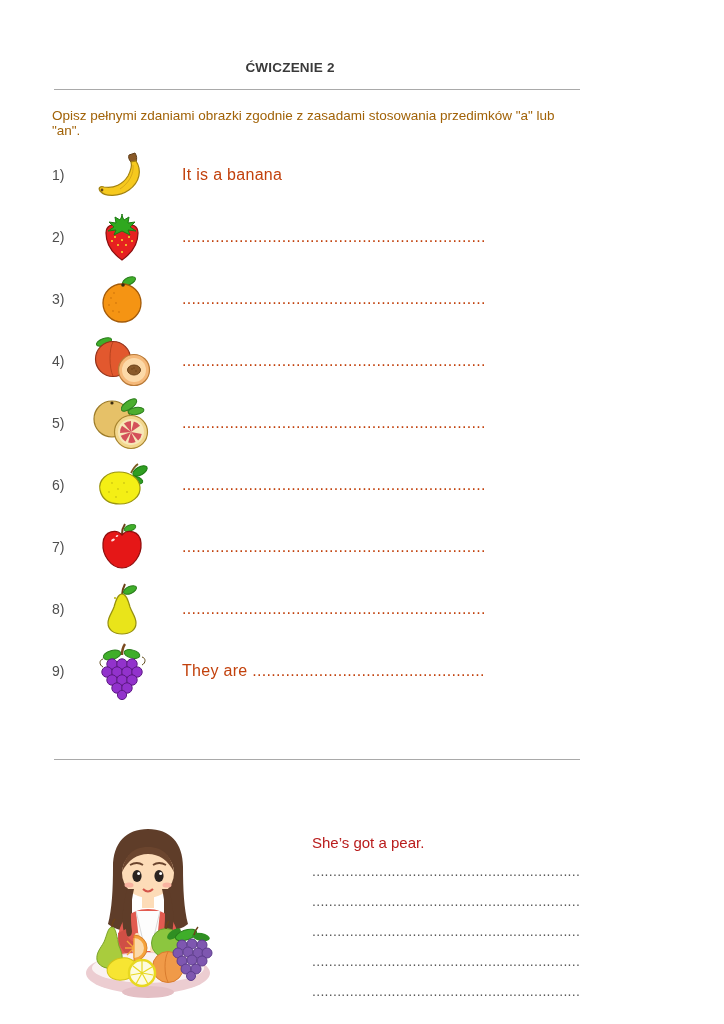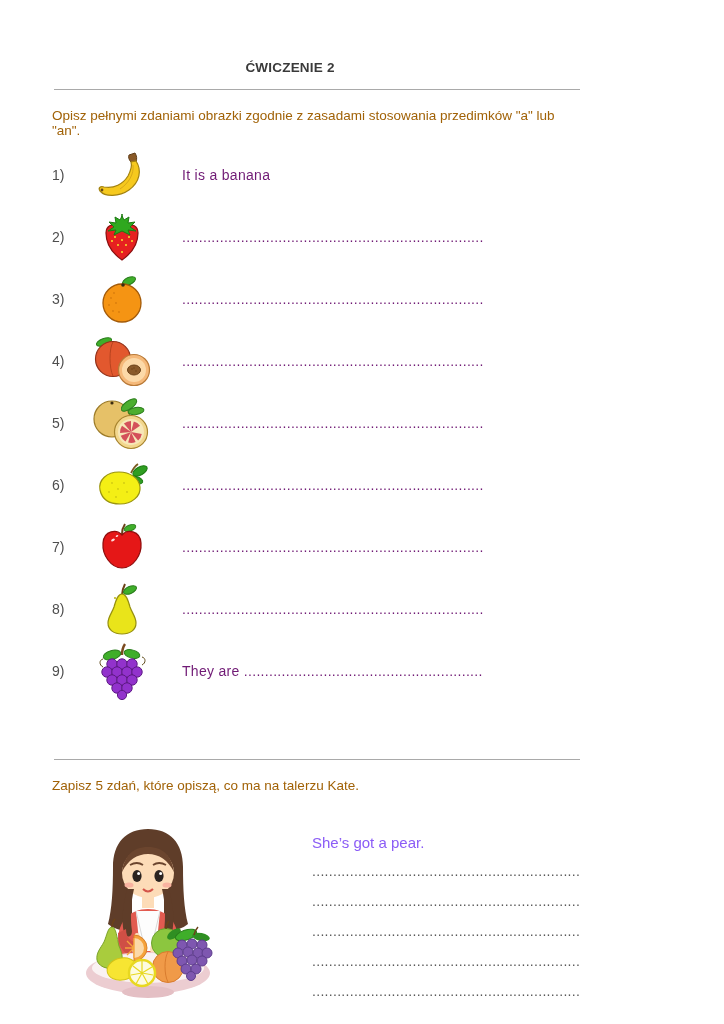--- a/index.html
+++ b/index.html
@@ -18,25 +18,25 @@
   #rule-ex3{top:727px;}
   .instr{position:absolute;left:52px;font-size:13.5px;color:#a16207;}
   #instr-ex2{top:76px;}
   #instr-ex3{top:746px;}
   .items{position:absolute;left:52px;top:112px;width:620px;}
   .row{display:flex;align-items:center;height:62px;}
   .num{width:30px;font-size:14px;color:#4e4e4e;flex:none;}
   .fruit{width:80px;flex:none;display:flex;justify-content:center;align-items:center;}
   .answer{
     margin-left:20px;width:302px;flex:none;
-    font-size:14px;color:#701a75;letter-spacing:.3px;
+    font-size:16px;color:#c2410c;letter-spacing:.3px;
     white-space:nowrap;overflow:hidden;
   }
   .girl-wrap{position:absolute;left:82px;top:791px;}
-  .example{position:absolute;left:312px;top:802px;font-size:15px;color:#8b5cf6;}
+  .example{position:absolute;left:312px;top:802px;font-size:15px;color:#b91c1c;}
   .blanks{position:absolute;left:312px;top:831px;}
   .bline{
     width:356px;height:17px;margin-bottom:13px;
     font-size:14px;color:#585858;letter-spacing:.3px;
     white-space:nowrap;overflow:hidden;
   }
   .bluebar{position:absolute;left:287px;top:1018px;width:146px;height:6px;background:#4472c4;}
   svg{display:block;}
 </style>
 </head>
@@ -221,21 +221,20 @@
             <circle cx="27" cy="53" r="4.6"></circle>
           </g>
         </svg>
       </span>
       <span class="answer">They are .........................................................................................</span>
     </div>
 
   </div>
 
   <div class="rule" id="rule-ex3"></div>
-  <div class="instr" id="instr-ex3">Zapisz 5 zdań, które opiszą, co ma na talerzu Kate.</div>
 
   <div class="girl-wrap">
     <svg width="132" height="178" viewBox="0 0 132 178">
 
       <path d="M66,6 C44,6 31,20 31,44 C31,66 30,86 26,101 C33,107 44,109 50,107 L50,58 L82,58 L82,107 C88,109 99,107 106,101 C102,86 101,66 101,44 C101,20 88,6 66,6 Z" fill="#5f3d29"></path>
 
       <ellipse cx="66" cy="50" rx="26" ry="25" fill="#fddcb8"></ellipse>
 
       <path d="M66,24 C50,24 42,34 40,49 C46,37 55,31 66,31 C77,31 86,37 92,49 C90,34 82,24 66,24 Z" fill="#6b452e"></path>
 

